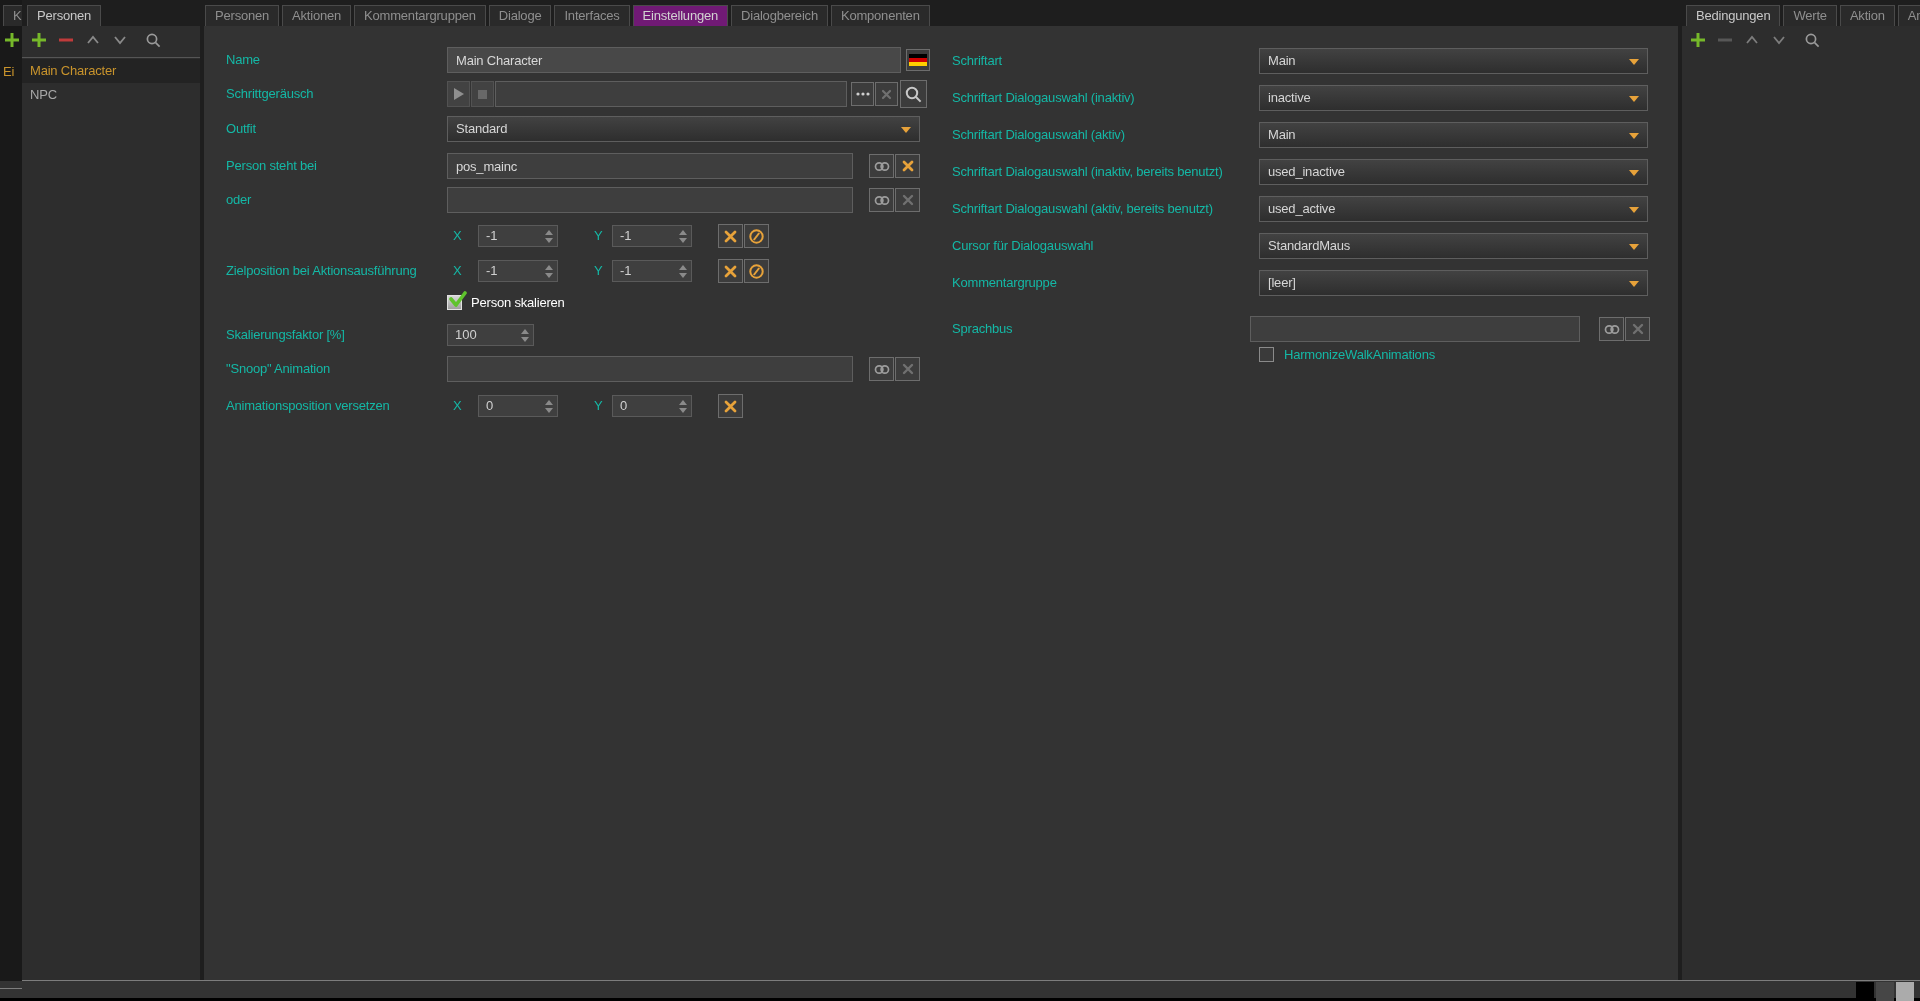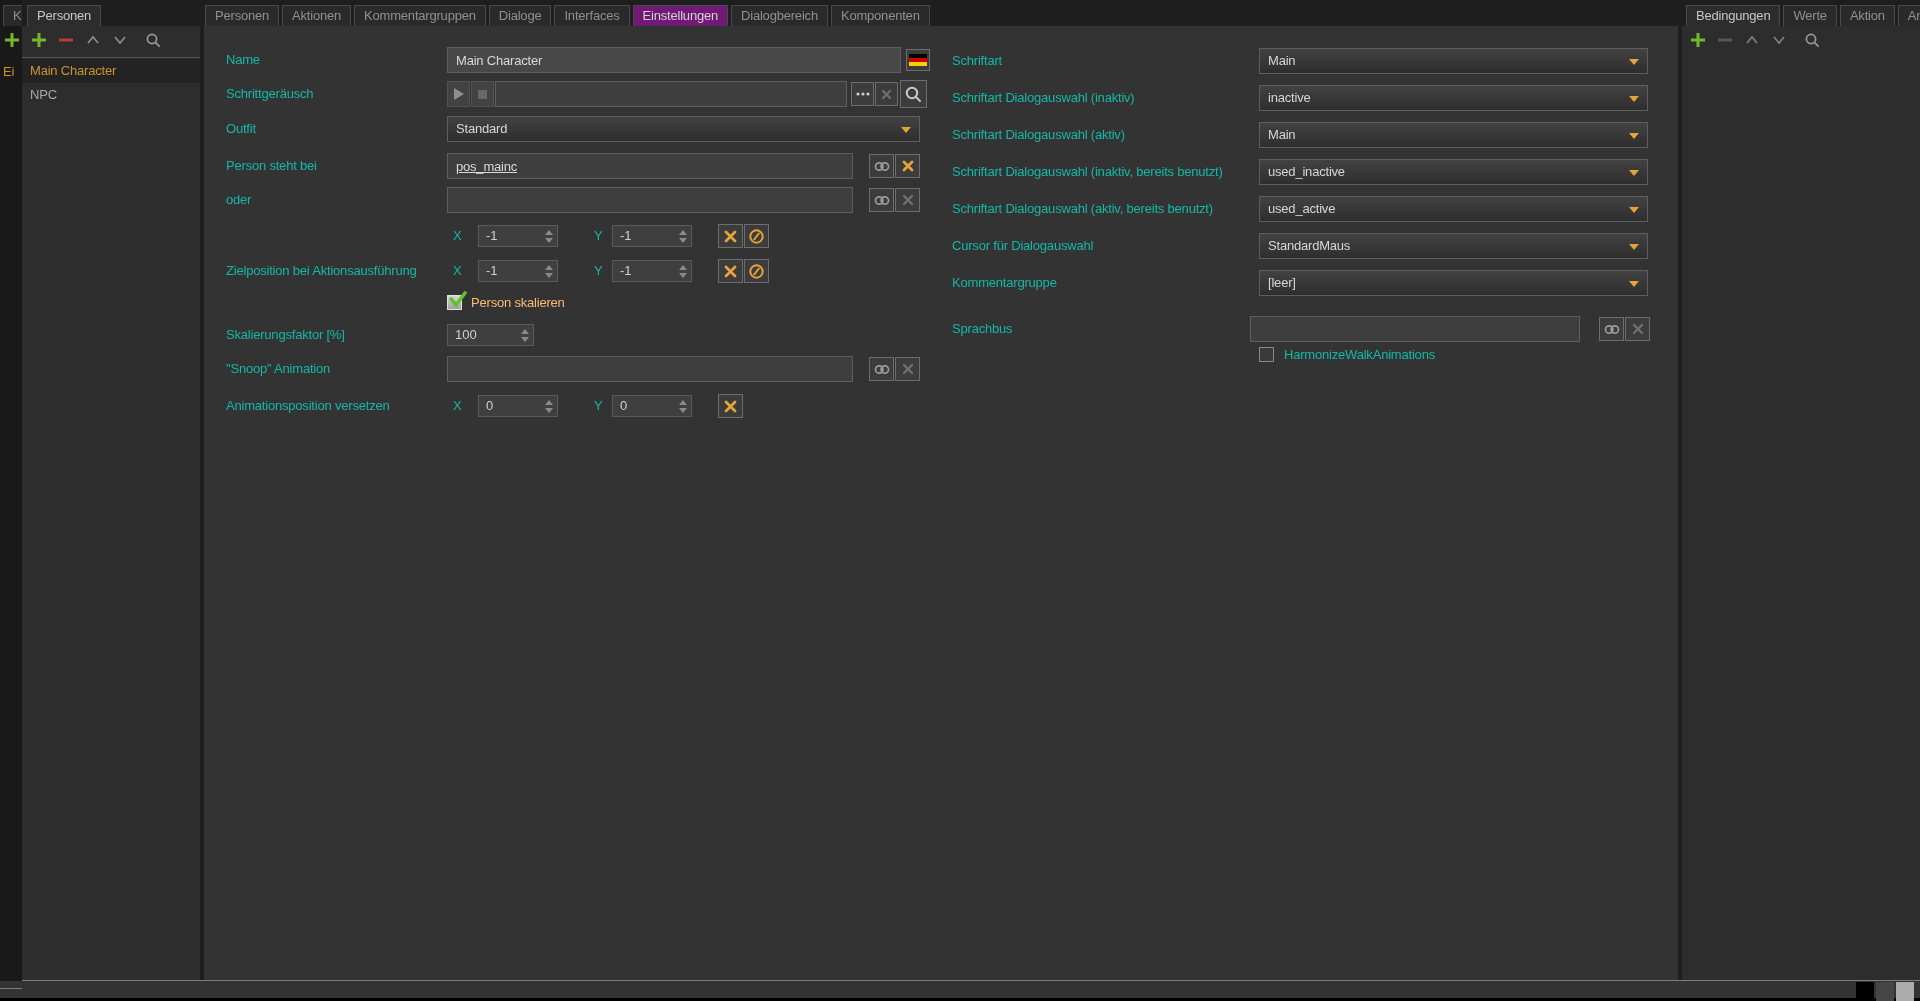--- a/index.html
+++ b/index.html
@@ -41,21 +41,21 @@
   .spinner{position:absolute;top:2px;height:22px;background:#3f3f3f;border:1px solid #5a5a5a;display:flex;align-items:stretch}
   .spin-val{flex:1;font-size:13px;color:#d0d0d0;line-height:20px;padding-left:7px}
   .spin-arrows{width:16px;display:flex;flex-direction:column;align-items:center;justify-content:center;gap:3px}
   .tri-up{width:0;height:0;border-left:4px solid transparent;border-right:4px solid transparent;border-bottom:5px solid #8a8a8a}
   .tri-down{width:0;height:0;border-left:4px solid transparent;border-right:4px solid transparent;border-top:5px solid #8a8a8a}
   .sqbtn{position:absolute;top:1px;width:25px;height:24px;background:#3c3c3c;border:1px solid #6d6d6d;display:flex;align-items:center;justify-content:center}
   .flatbtn{position:absolute;top:0;width:23px;height:26px;background:#424242;border:1px solid #525252;display:flex;align-items:center;justify-content:center}
   .cb{position:absolute;width:15px;height:15px;background:#3a3a3a;border:1px solid #8a8a8a}
   .cb.checked{background:linear-gradient(#d8d8d8,#9f9f9f);border:1px solid #e2e2e2}
   .cb.checked svg{position:absolute;left:0;top:-5px}
-  .cb-lbl{position:absolute;height:26px;line-height:26px;font-size:13px;color:#fdba74;letter-spacing:-0.2px;white-space:nowrap}
+  .cb-lbl{position:absolute;height:26px;line-height:26px;font-size:13px;color:#ffffff;letter-spacing:-0.2px;white-space:nowrap}
   .cb-lbl.dim{color:#14b8a6}
   .flag{width:18px;height:12px;display:block}
   .flag i{display:block;height:4px}
 
   
   .statusline{position:absolute;left:22px;top:980px;width:1898px;height:1px;background:#7d7d7d}
   .strip-line{position:absolute;left:0;top:988px;width:22px;height:1px;background:#7d7d7d}
   .statusbar{position:absolute;left:0;top:981px;width:1920px;height:17px;background:#333}
   .blackbar{position:absolute;left:0;top:998px;width:1920px;height:3px;background:#000}
   .swatch{position:absolute;top:982px;width:18px;height:19px}
@@ -180,21 +180,21 @@
     <div class="row" style="top:90px">
       <span class="lbl" style="left:22px">Outfit</span>
       <div class="dropdown" style="left:243px;width:473px">
         <span>Standard</span>
         <span class="caret"></span>
       </div>
     </div>
 
     <div class="row" style="top:127px">
       <span class="lbl" style="left:22px">Person steht bei</span>
-      <input class="tinput dim" style="left: 243px; width: 406px; text-decoration: underline;" value="pos_mainc">
+      <input class="tinput dim" style="left: 243px; width: 406px;" value="pos_mainc">
       <span class="sqbtn" style="left:665px">
         <svg width="16" height="13" viewBox="0 0 16 13">
             <circle cx="5.2" cy="6.5" r="3.7" stroke="#9c9c9c" stroke-width="1.7" fill="none"></circle>
             <circle cx="10.8" cy="6.5" r="3.7" stroke="#9c9c9c" stroke-width="1.7" fill="none"></circle>
           </svg>
       </span>
       <span class="sqbtn" style="left:691px">
         <svg width="12" height="12" viewBox="0 0 12 12">
             <path d="M2 2l8 8M10 2l-8 8" stroke="#e7a23a" stroke-width="2.8" stroke-linecap="round"></path>
           </svg>

